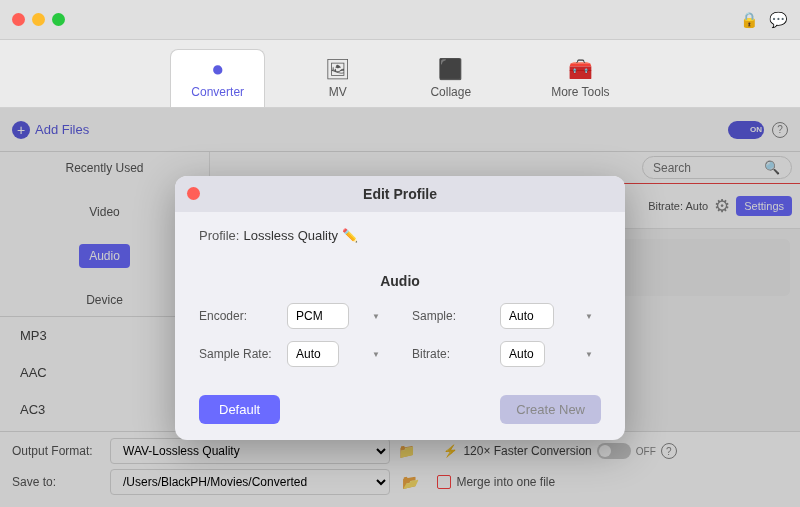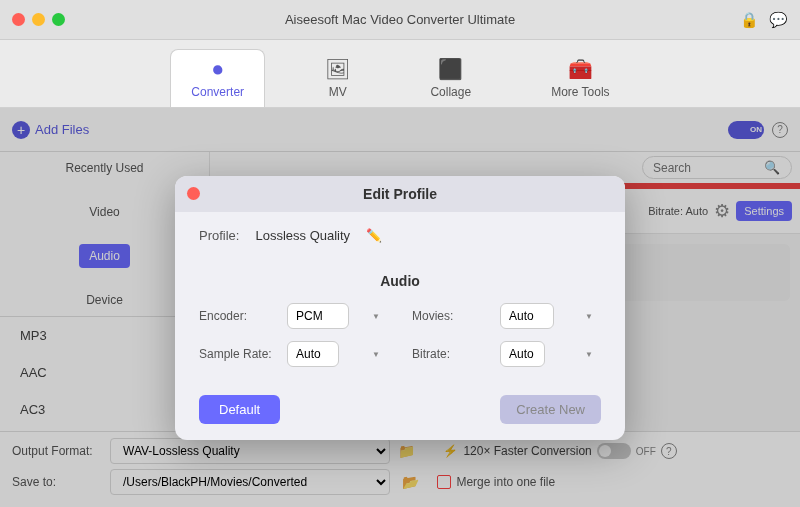--- a/index.html
+++ b/index.html
@@ -369,21 +369,21 @@
       font-size: 14px;
       font-weight: 600;
       color: #333;
     }
     .modal-body {
       padding: 16px 24px;
     }
     .modal-profile-row {
       display: flex;
       align-items: flex-end;
-      gap: 16px;
+      gap: 4px;
       margin-bottom: 30px;
       font-size: 13px;
       color: #555;
     }
     .modal-profile-name {
       color: #333;
       font-weight: 500;
     }
     .edit-icon {
       color: #ff8800;
@@ -500,21 +500,20 @@
   </style>
 </head>
 <body>
 
 <div class="titlebar">
   <div class="titlebar-buttons">
     <button class="tb-btn tb-close"></button>
     <button class="tb-btn tb-min"></button>
     <button class="tb-btn tb-max"></button>
   </div>
-  <span class="titlebar-title">Aiseesoft Mac Video Converter Ultimate</span>
   <div class="titlebar-icons">
     <span style="cursor:pointer;font-size:15px;">🔒</span>
     <span style="cursor:pointer;font-size:15px;">💬</span>
   </div>
 </div>
 
 <div class="top-nav">
   <div class="nav-tab active">
     <span class="tab-icon">⏺</span>
     <span class="tab-label">Converter</span>
@@ -564,21 +563,21 @@
         <li class="format-item">WMA</li>
         <li class="format-item active">WAV</li>
         <li class="format-item">iTunes</li>
         <li class="format-item">AIFF</li>
 
       </ul>
     </div>
 
     <div class="right-content">
 
-      <div style="background:white;padding:4px 8px;display:flex;align-items:center;gap:6px;border-bottom:6px solid #ef4444;">
+      <div style="background:white;padding:4px 8px;display:flex;align-items:center;gap:6px;border-bottom:1px solid #ef4444;">
 
         <div style="margin-left:auto;display:flex;align-items:center;border:1px solid #ddd;border-radius:14px;padding:3px 10px;gap:5px;width:150px;">
           <input type="text" style="border: none; outline: none; font-size: 12px; width: 100%; background: transparent;" placeholder="Search">
           <span style="color:#888;font-size:13px;">🔍</span>
         </div>
       </div>
 
       <div style="background:white;padding:4px 8px;display:flex;align-items:center;gap:6px;border-bottom:1px solid #e8e8e8;">
         <span class="checkmark">✓</span>
         <div class="preset-icon" style="font-size:9px;font-weight:bold;">WAV</div>
@@ -664,21 +663,21 @@
               <select class="modal-select">
                 <option>PCM</option>
                 <option>ADPCM</option>
                 <option>MP3</option>
                 <option>AAC</option>
               </select>
             </div>
           </div>
 
           <div class="modal-field-row">
-            <span class="modal-field-label">Movies:</span>
+            <span class="modal-field-label">Sample:</span>
             <div class="select-wrapper">
               <select class="modal-select">
                 <option>Auto</option>
                 <option>Mono</option>
                 <option>Stereo</option>
               </select>
             </div>
           </div>
 
           <div class="modal-field-row">

